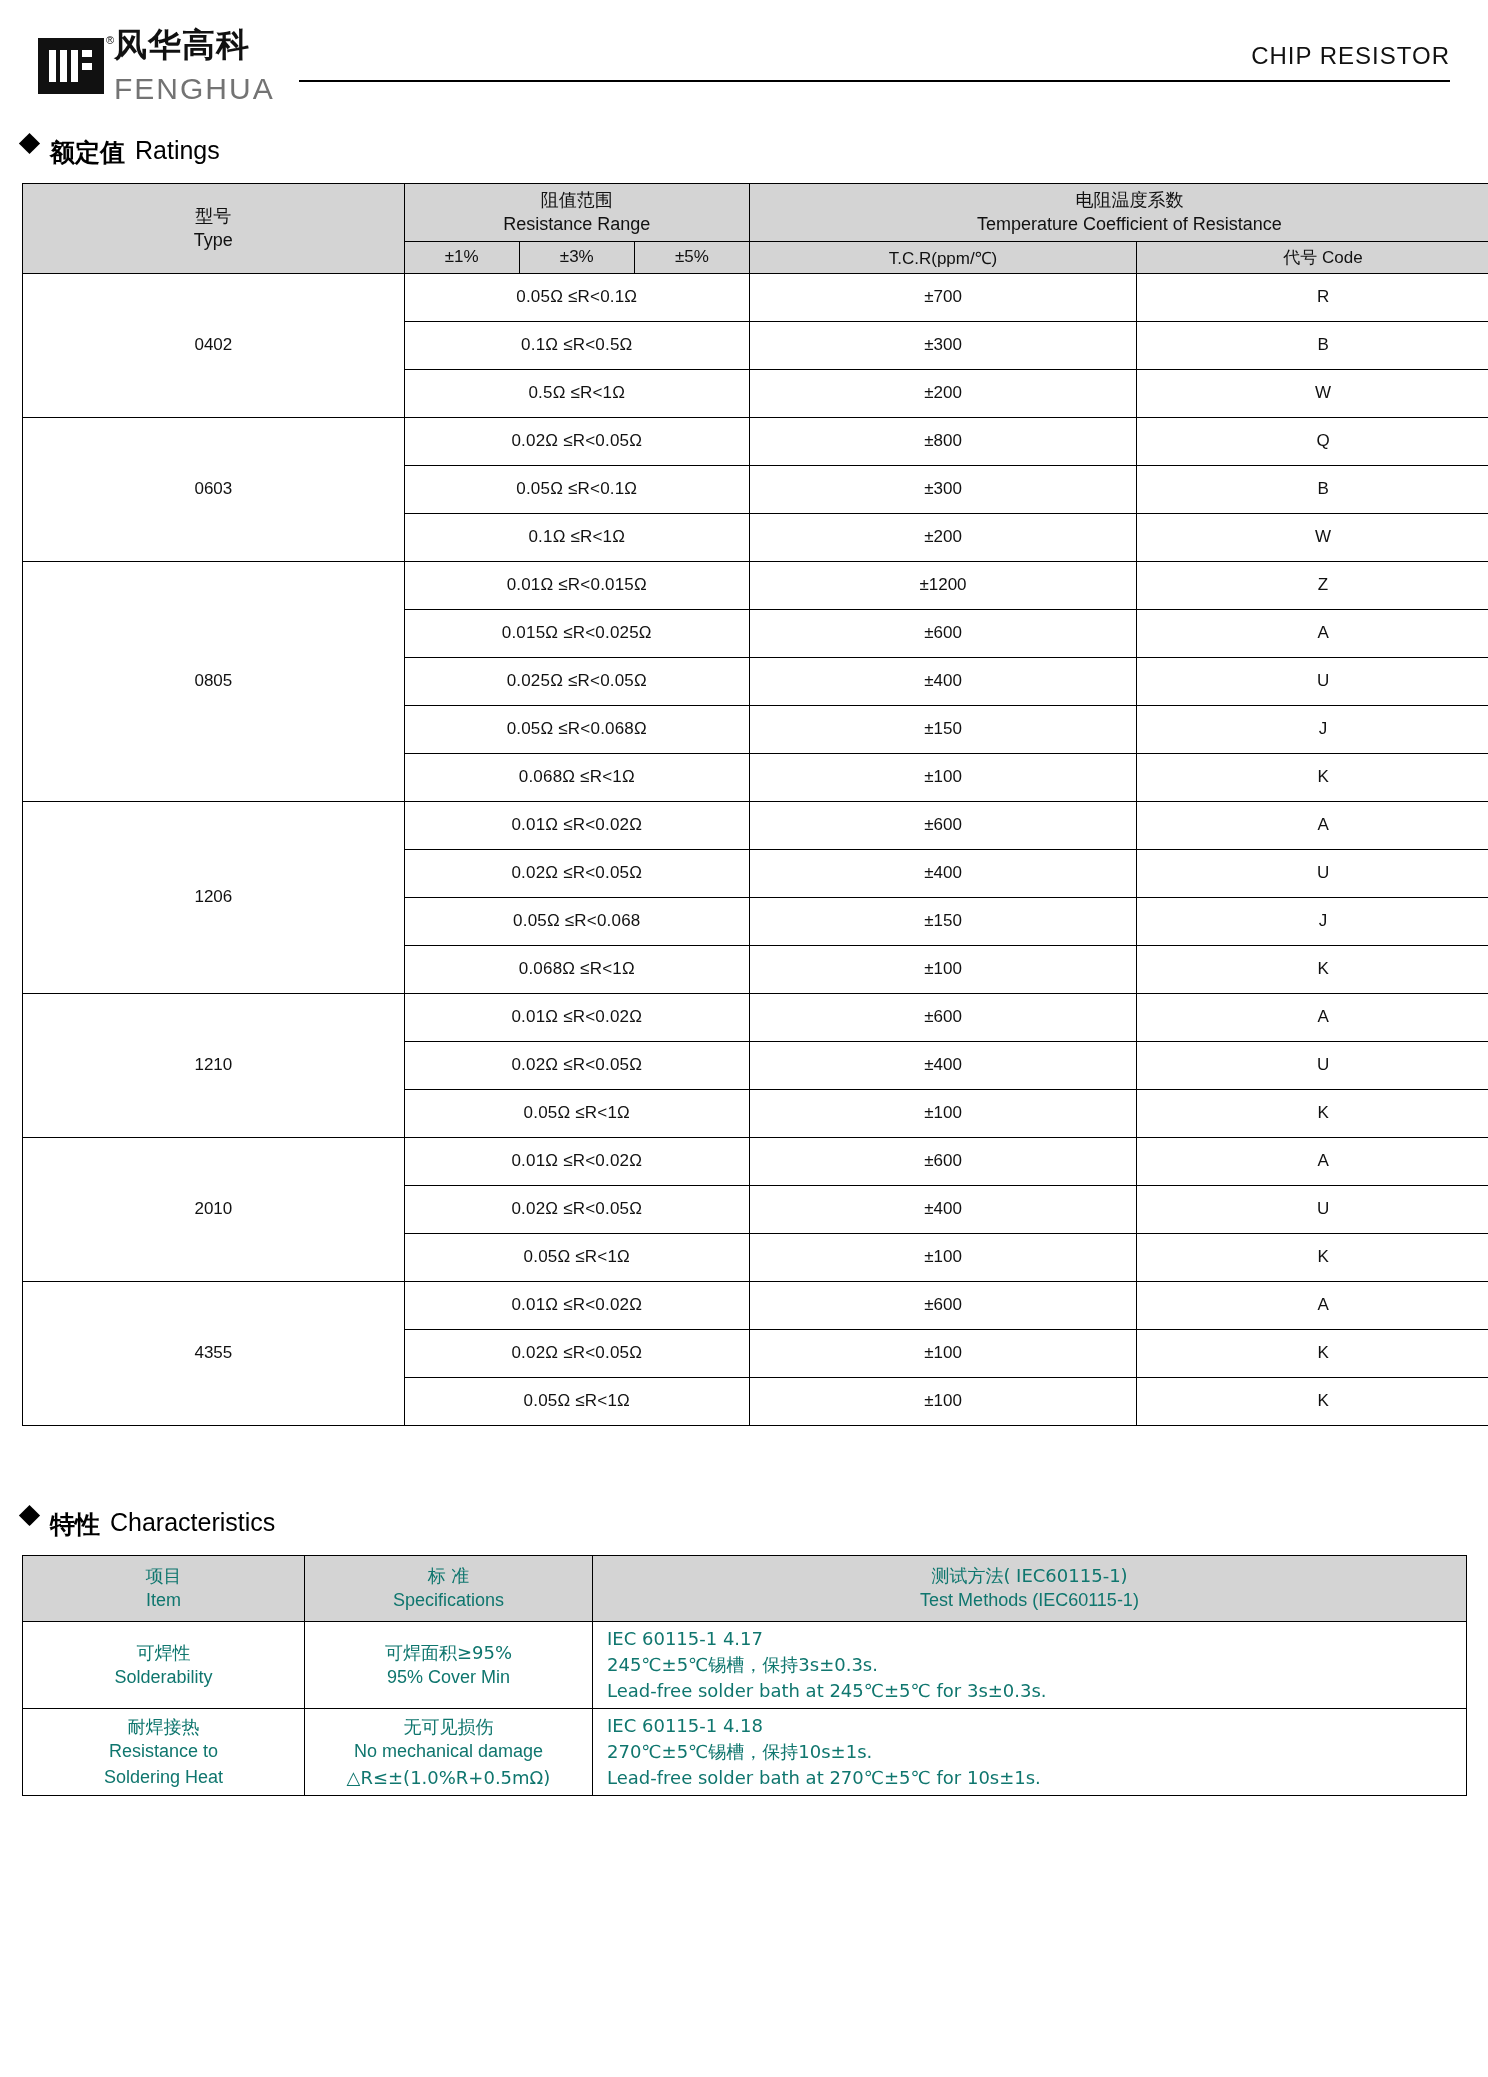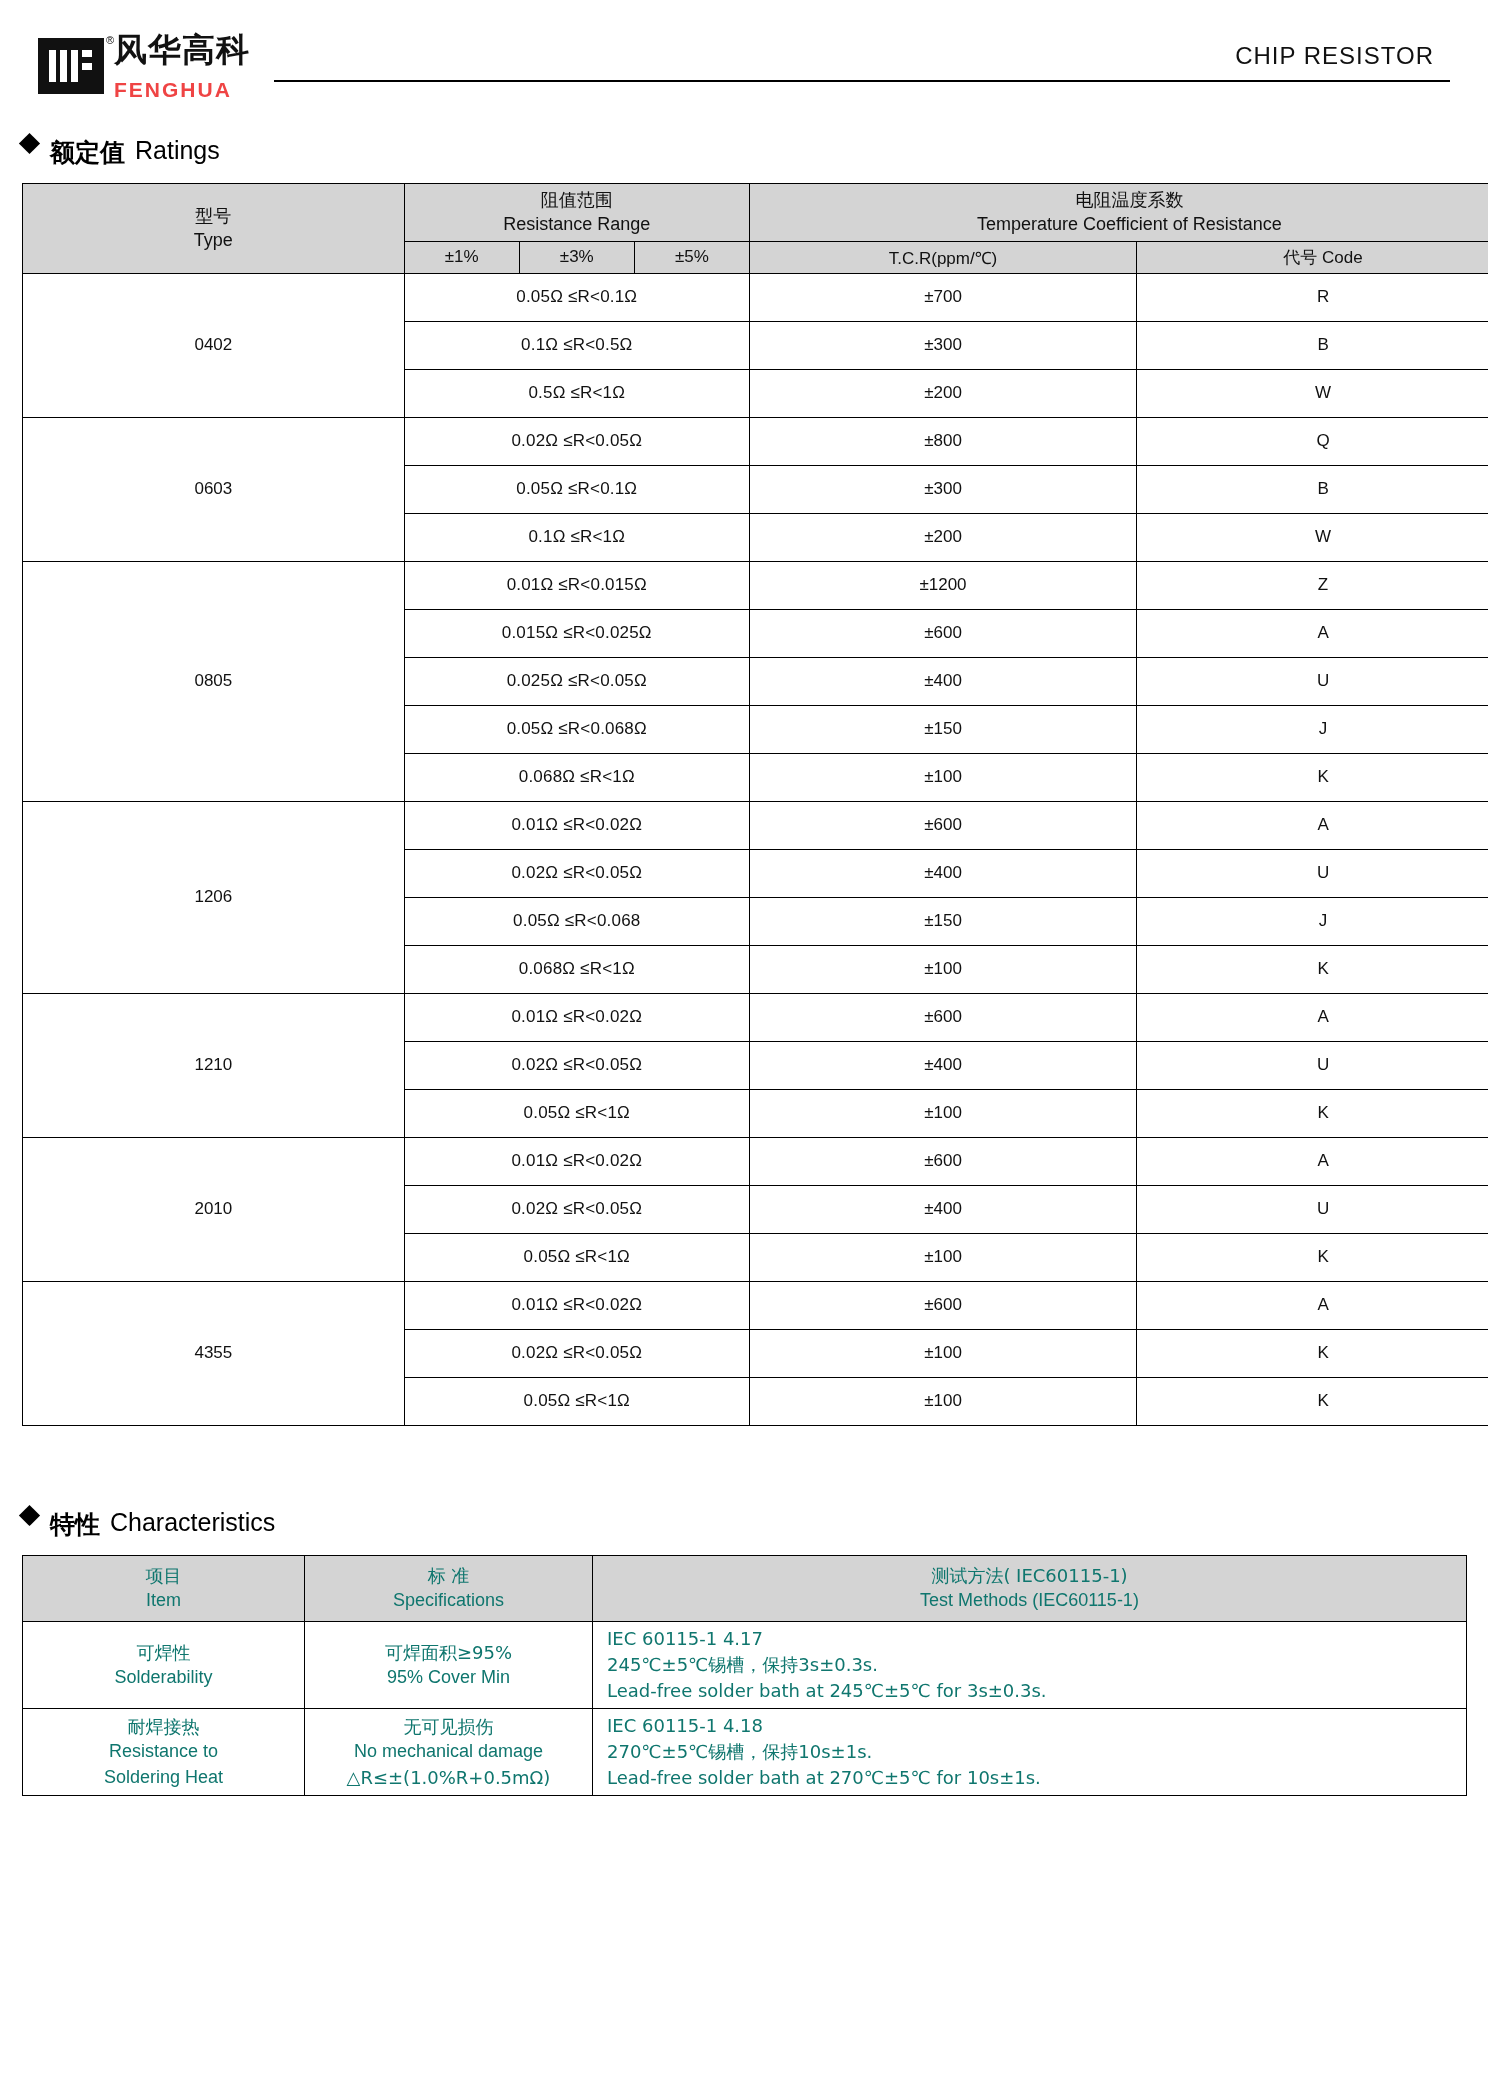--- a/index.html
+++ b/index.html
@@ -62,36 +62,36 @@
     gap: 10px;
   }
   .logo-cn {
     font-size: 33px;
     font-weight: bold;
     letter-spacing: 1px;
     color: #111;
     font-family: "DejaVu Sans", sans-serif;
   }
   .logo-en {
-    font-size: 21px;
-    font-weight: bold;
+    font-size: 30px;
+    font-weight: normal;
     letter-spacing: 2px;
-    color: #ef4444;
+    color: #737373;
     margin-top: 3px;
   }
   .header-rule {
     flex: 1 1 auto;
     height: 0;
     border-bottom: 2px solid #000;
     margin: 30px 0 0 24px;
     position: relative;
   }
   .header-title {
     position: absolute;
-    right: 54px;
+    right: 38px;
     top: 42px;
     font-size: 24px;
     letter-spacing: 1px;
     color: #111;
   }
 
   
   .section-heading {
     display: flex;
     align-items: flex-start;

